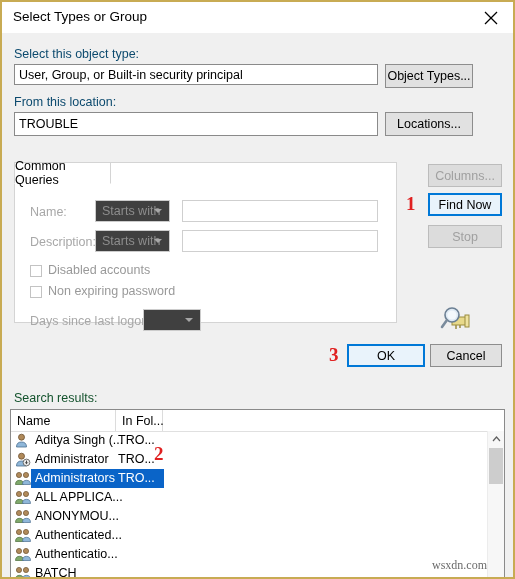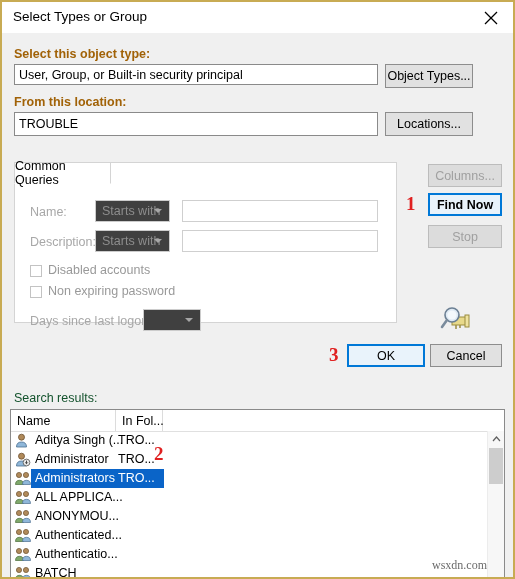--- a/index.html
+++ b/index.html
@@ -60,23 +60,22 @@
     left: 0;
     top: 31px;
     width: 511px;
     height: 544px;
     background: #f0f0f0;
   }
 
   .static-label {
     position: absolute;
     font-size: 12.5px;
-    color: #a16207;
-    white-space: nowrap;
-    font-weight: bold;
+    color: #0c4a6e;
+    white-space: nowrap;
   }
 
   .textbox {
     position: absolute;
     box-sizing: border-box;
     border: 1px solid #8a8a8a;
     background: #ffffff;
     font-size: 12.5px;
     color: #000000;
     padding: 2px 4px;
@@ -386,21 +385,21 @@
 
     <div class="dim-label" style="left:28px; top:281px;">Days since last logon:</div>
     <div class="combo-disabled" style="left:141px; top:276px; width:58px; height:22px;">
       <span></span>
       <span class="arrow"></span>
     </div>
 
     <div class="btn disabled" style="left:426px; top:131px; width:74px; height:23px;">Columns...</div>
 
     <div class="annot" style="left:404px; top:160px;">1</div>
-    <div class="btn focused" style="left:426px; top:160px; width:74px; height:23px;font-weight:bold;">Find Now</div>
+    <div class="btn focused" style="left:426px; top:160px; width:74px; height:23px;">Find Now</div>
 
     <div class="btn disabled" style="left:426px; top:192px; width:74px; height:23px;">Stop</div>
 
     <div id="key-icon">
       <svg width="34" height="30" viewBox="0 0 34 30">
         <g>
           <rect x="13" y="12" width="16" height="8" fill="#e8d98a" stroke="#9a8b3f" stroke-width="1"></rect>
           <rect x="26" y="10" width="4" height="12" fill="#efe3a0" stroke="#9a8b3f" stroke-width="1"></rect>
           <line x1="17" y1="20" x2="17" y2="24" stroke="#9a8b3f" stroke-width="1.5"></line>
           <line x1="21" y1="20" x2="21" y2="23" stroke="#9a8b3f" stroke-width="1.5"></line>

